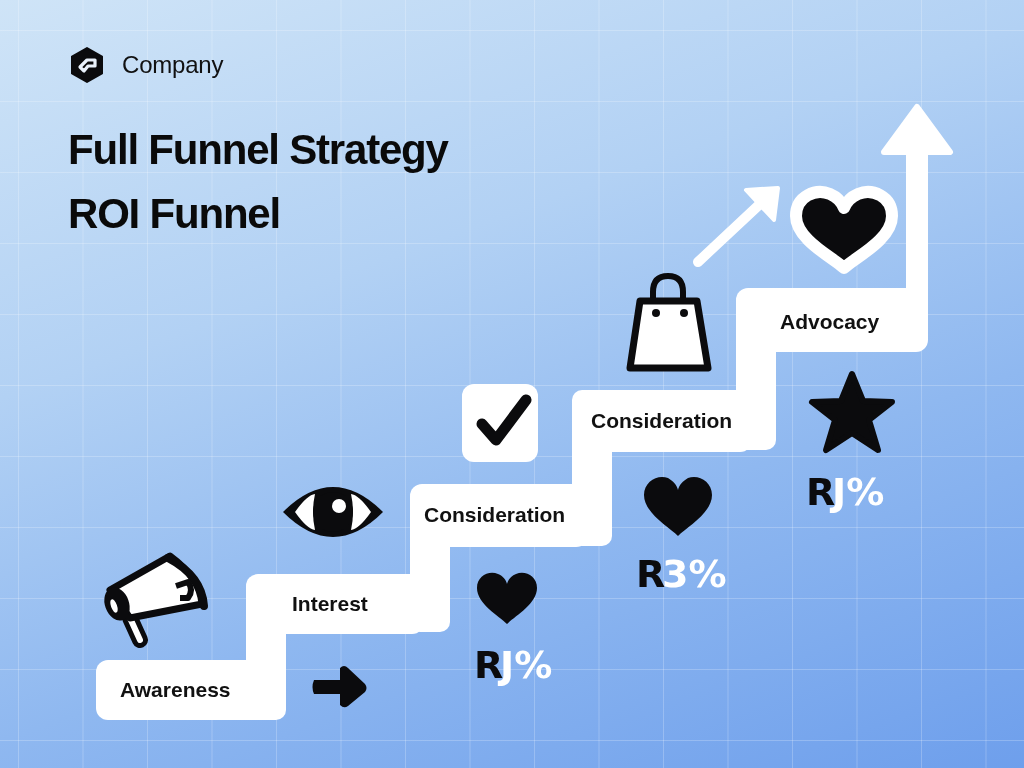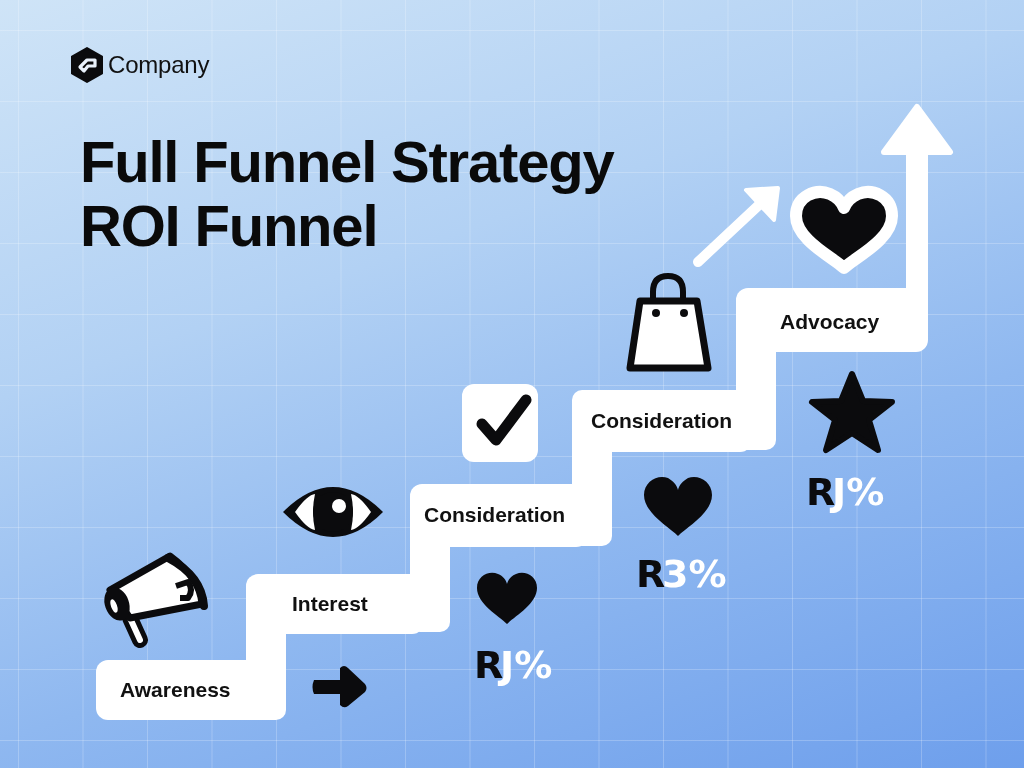--- a/index.html
+++ b/index.html
@@ -10,26 +10,26 @@
       color: #0b0b0d;
     }
     .grid {
       position: absolute; inset: 0;
       background-image:
         linear-gradient(to right, rgba(255,255,255,0.22) 1px, transparent 1px),
         linear-gradient(to bottom, rgba(255,255,255,0.22) 1px, transparent 1px);
       background-size: 64.5px 71px;
       background-position: 18px 30px;
     }
-    .brand { position: absolute; left: 70px; top: 47px; display: flex; align-items: center; gap: 4px; }
+    .brand { position: absolute; left: 70px; top: 47px; display: flex; align-items: center; gap: 18px; }
     .brand-logo { width: 34px; height: 36px; }
     .brand-name { font-size: 24px; font-weight: 500; letter-spacing: -0.2px; color: #111; }
     .title {
-      position: absolute; left: 68px; top: 118px; margin: 12px;
-      font-size: 58px; line-height: 64px; font-weight: 700; letter-spacing: -1.2px; color: #0a0a0a;
+      position: absolute; left: 68px; top: 118px; margin: 0;
+      font-size: 42px; line-height: 64px; font-weight: 700; letter-spacing: -1.2px; color: #0a0a0a;
     }
     .title span { display: block; }
     svg.stage { position: absolute; left: 0; top: 0; }
     .step-label { font-family: "Liberation Sans", "DejaVu Sans", sans-serif; font-weight: 700; font-size: 21px; fill: #111; }
     .roi { font-family: "DejaVu Sans", "Liberation Sans", sans-serif; font-weight: 700; font-size: 38px; }
   </style>
 </head>
 <body>
 
 <div class="grid"></div>

